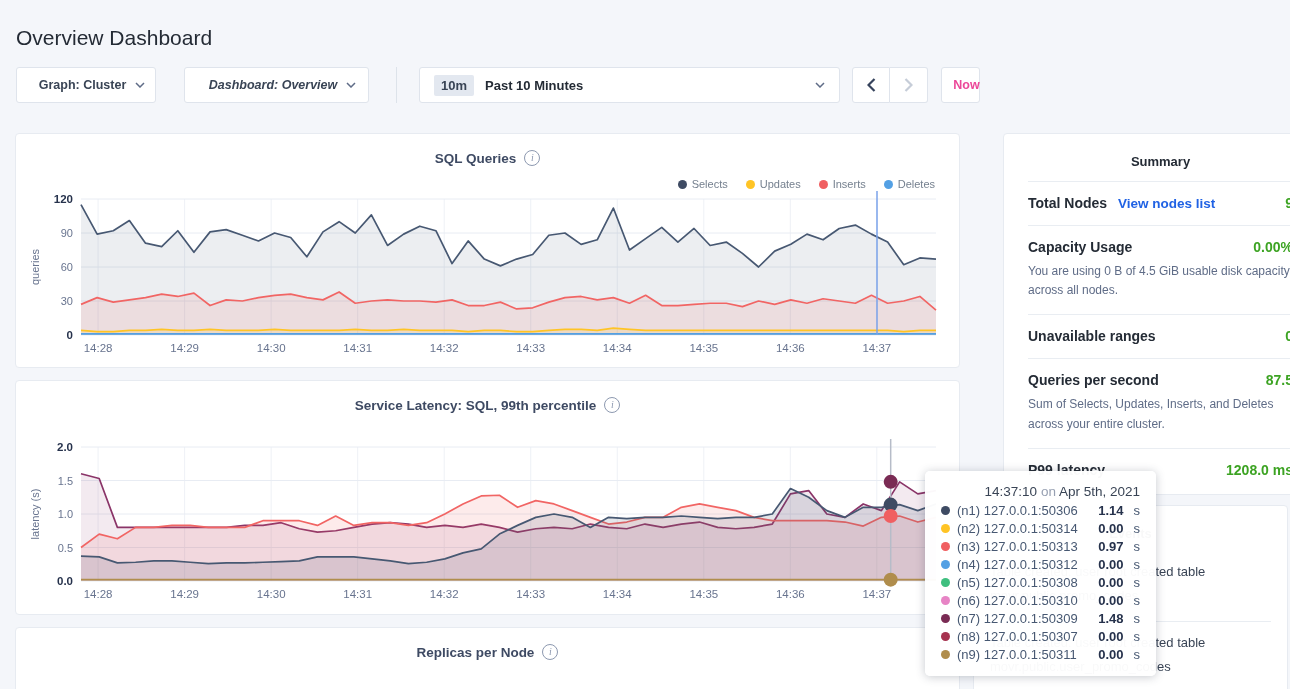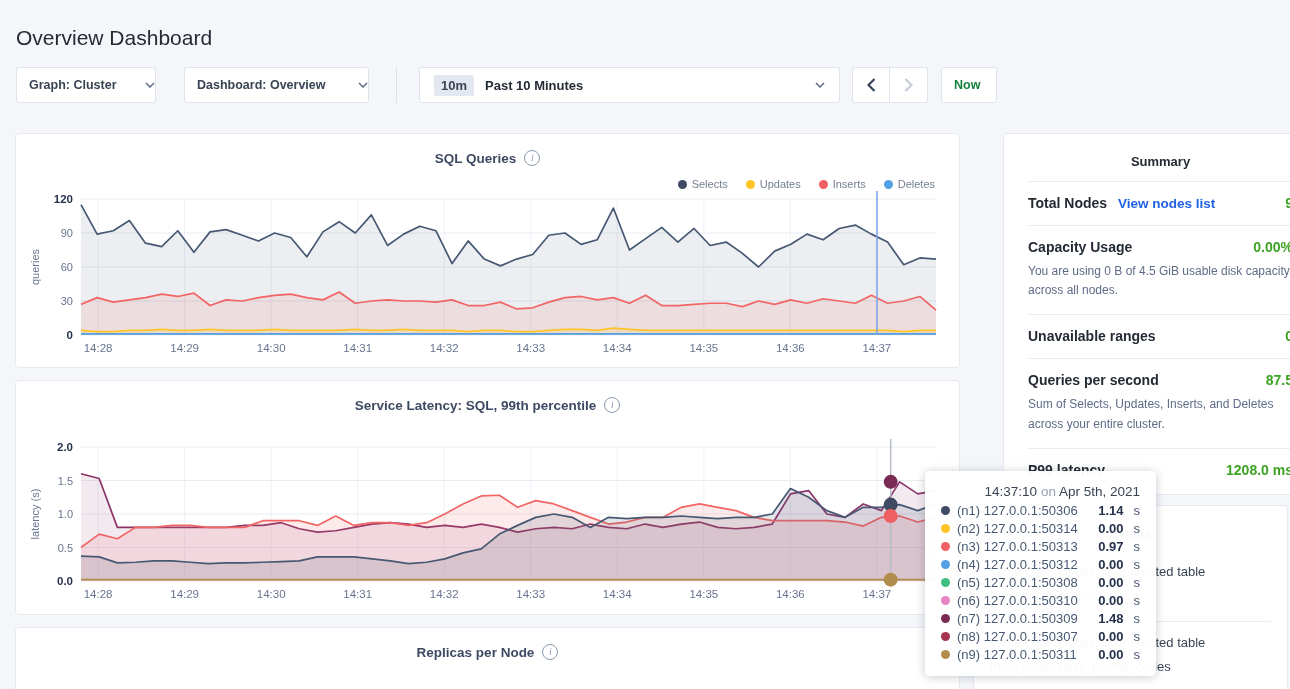--- a/index.html
+++ b/index.html
@@ -7,37 +7,37 @@
   body {
     width:1290px; height:689px; overflow:hidden; position:relative;
     background:#f4f6fa; font-family:"Liberation Sans", sans-serif; color:#242b35;
   }
   .page-title { position:absolute; left:16px; top:12px; font-size:21px; font-weight:500; color:#242b35; }
 
   
   .ctrl-btn {
     position:absolute; top:67px; height:36px; background:#fff;
     border:1px solid #dfe4ec; border-radius:3px; display:flex; align-items:center;
-    justify-content:space-between; gap:9px; font-size:12.5px; font-weight:700; color:#394455; cursor:pointer;padding-left:12px;
+    justify-content:center; gap:9px; font-size:12.5px; font-weight:700; color:#394455; cursor:pointer;padding-left:12px;
   }
   #graph-btn  { left:16px;  width:140px; }
-  #dash-btn   { left:184px; width:185px; }
+  #dash-btn   { left:184px; width:185px;font-style:italic; }
   .ctrl-divider { position:absolute; left:396px; top:67px; height:36px; width:1px; background:#dde3ea; }
   #time-selector { left:419px; width:421px; justify-content:flex-start; padding:0 14px; gap:11px; }
   .badge-10m { background:#e3e8f0; color:#394455; font-size:13px; font-weight:700; padding:3px 7px; border-radius:2px; }
   .time-label { font-size:13px; font-weight:700; color:#242b35; }
   #time-selector .chev { position:absolute; right:14px; }
   .arrow-group { position:absolute; left:852px; top:67px; display:flex; }
   .arrow-btn {
     width:38px; height:36px; background:#fff; border:1px solid #dfe4ec;
     display:flex; align-items:center; justify-content:center; cursor:pointer;
   }
   .arrow-btn.left  { border-radius:3px 0 0 3px; }
   .arrow-btn.right { border-radius:0 3px 3px 0; border-left:none; }
-  #now-btn { left:941px; width:56px; color:#15803d; }
+  #now-btn { left:941px; width:39px; color:#ec4899; }
 
   
   .card { position:absolute; background:#fff; border:1px solid #e7ebf1; border-radius:4px; }
   #card-sql      { left:15px;  top:133px; width:945px; height:235px; }
   #card-latency  { left:15px;  top:380px; width:945px; height:235px; }
   #card-replicas { left:15px;  top:627px; width:945px; height:90px; }
   #card-summary  { left:1003px; top:133px; width:315px; height:362px; }
   #card-events   { left:973px; top:505px; width:315px; height:200px; }
 
   .chart-title {

